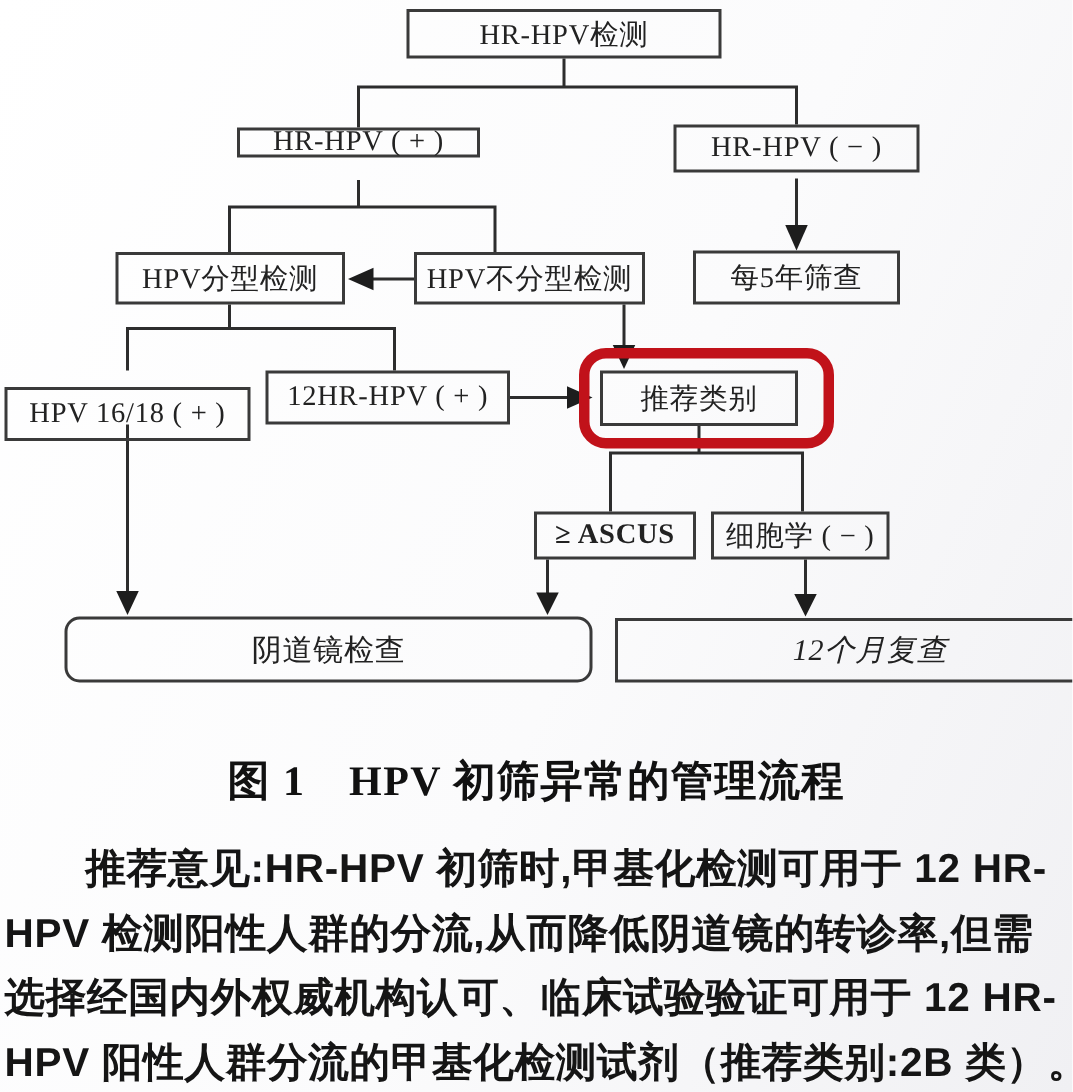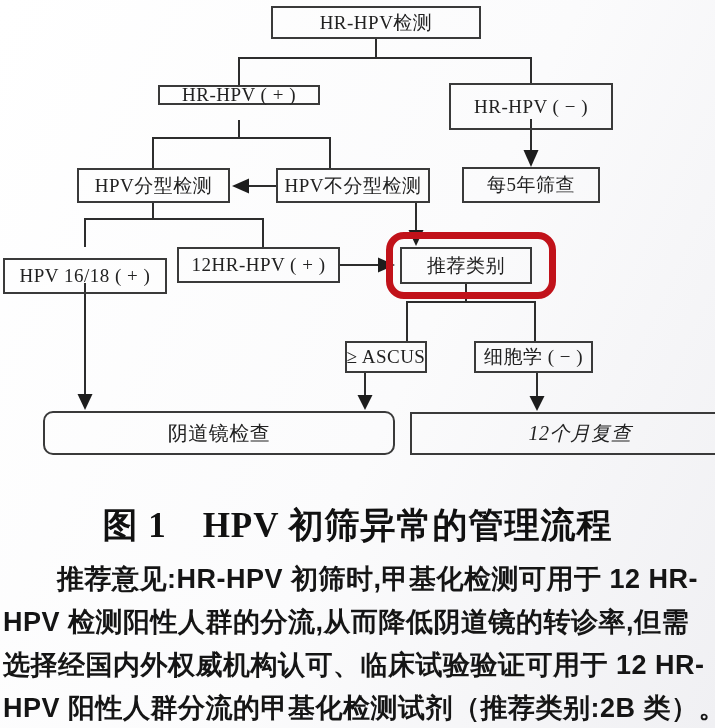--- a/index.html
+++ b/index.html
@@ -37,21 +37,21 @@
     width: 170px; height: 67px;
     border: 7px solid #c1121a;
     border-radius: 18px;
     background: transparent;
   }
   #caption {
     position: absolute;
     left: 0; top: 502px;
     width: 715px;
     text-align: center;
-    font-size: 35px;
+    font-size: 28px;
     font-weight: bold;
     letter-spacing: 1px;
     color: #111111;
   }
   #recommendation {
     position: absolute;
     left: 3px; top: 558px;
     width: 709px;
     font-family: "Liberation Sans", "DejaVu Sans", sans-serif;
     font-weight: 600;
@@ -102,28 +102,28 @@
       <polygon points="416,246 408.5,230 423.5,230"></polygon>
       <polygon points="395,265 378,257.5 378,272.5"></polygon>
       <polygon points="85,410 77.5,394 92.5,394"></polygon>
       <polygon points="365,410 357.5,395 372.5,395"></polygon>
       <polygon points="537,411 529.5,396 544.5,396"></polygon>
     </g>
   </svg>
 
   <div class="node" style="left:271px; top:6px;  width:210px; height:33px;">HR-HPV检测</div>
   <div class="node" style="left:158px; top:85px; width:162px; height:20px;font-family:Liberation Serif, serif;">HR-HPV ( + )</div>
-  <div class="node" style="left:449px; top:83px; width:164px; height:47px;">HR-HPV ( − )</div>
+  <div class="node" style="left:449px; top:83px; width:164px; height:32px;">HR-HPV ( − )</div>
   <div class="node" style="left:276px; top:168px; width:154px; height:35px;">HPV不分型检测</div>
   <div class="node" style="left:77px;  top:168px; width:153px; height:35px;">HPV分型检测</div>
   <div class="node" style="left:462px; top:167px; width:138px; height:36px;">每5年筛查</div>
   <div class="node" style="left:3px;   top:247px; width:164px; height:36px;margin-top:11px;">HPV 16/18 ( + )</div>
   <div class="node" style="left:177px; top:247px; width:163px; height:36px;">12HR-HPV ( + )</div>
   <div class="node" style="left:400px; top:247px; width:132px; height:37px;">推荐类别</div>
-  <div class="node" style="left:345px; top:341px; width:82px; height:32px;">≥ ASCUS</div>
+  <div class="node" style="left:356px; top:341px; width:108px; height:32px;font-weight:bold;">≥ ASCUS</div>
   <div class="node" style="left:474px; top:341px; width:119px; height:32px;">细胞学 ( − )</div>
   <div class="node big" style="left:43px;  top:411px; width:352px; height:44px;border-radius:10px;">阴道镜检查</div>
   <div class="node big" style="left:410px; top:412px; width:340px; height:43px;font-style:italic;">12个月复查</div>
 
   <div id="highlight"></div>
 
   <div id="caption">图 1　HPV 初筛异常的管理流程</div>
 
   <div id="recommendation">
     <div class="para-line indent">推荐意见:HR-HPV 初筛时,甲基化检测可用于 12 HR-</div>

